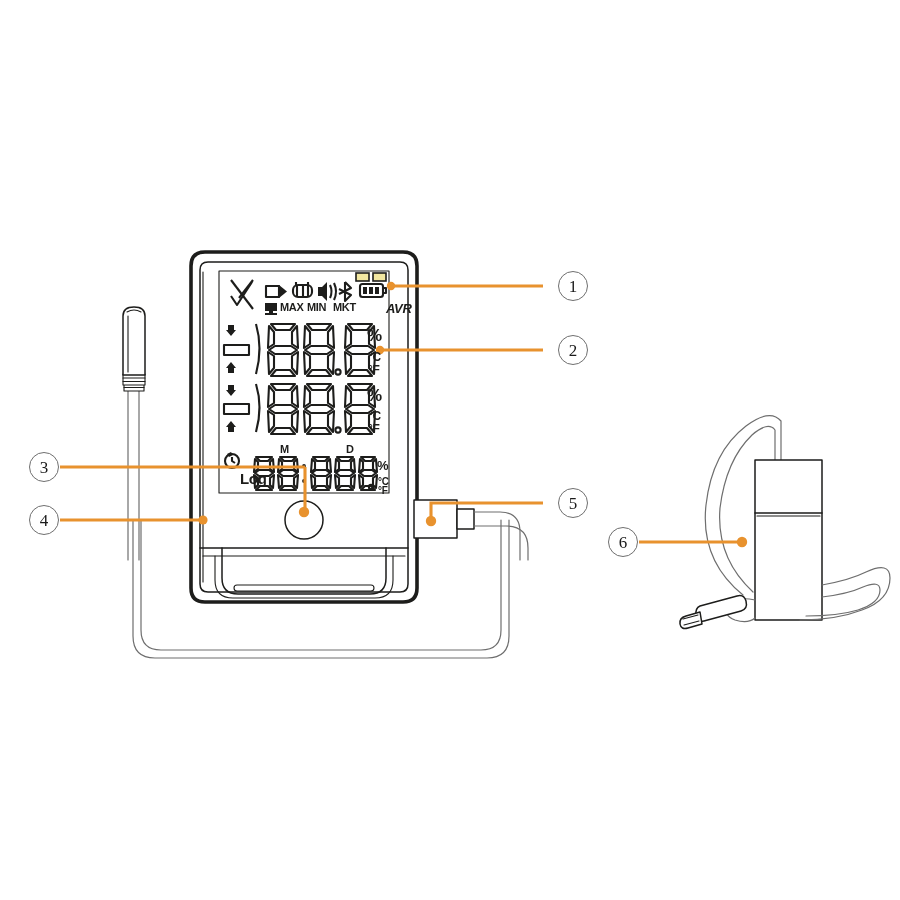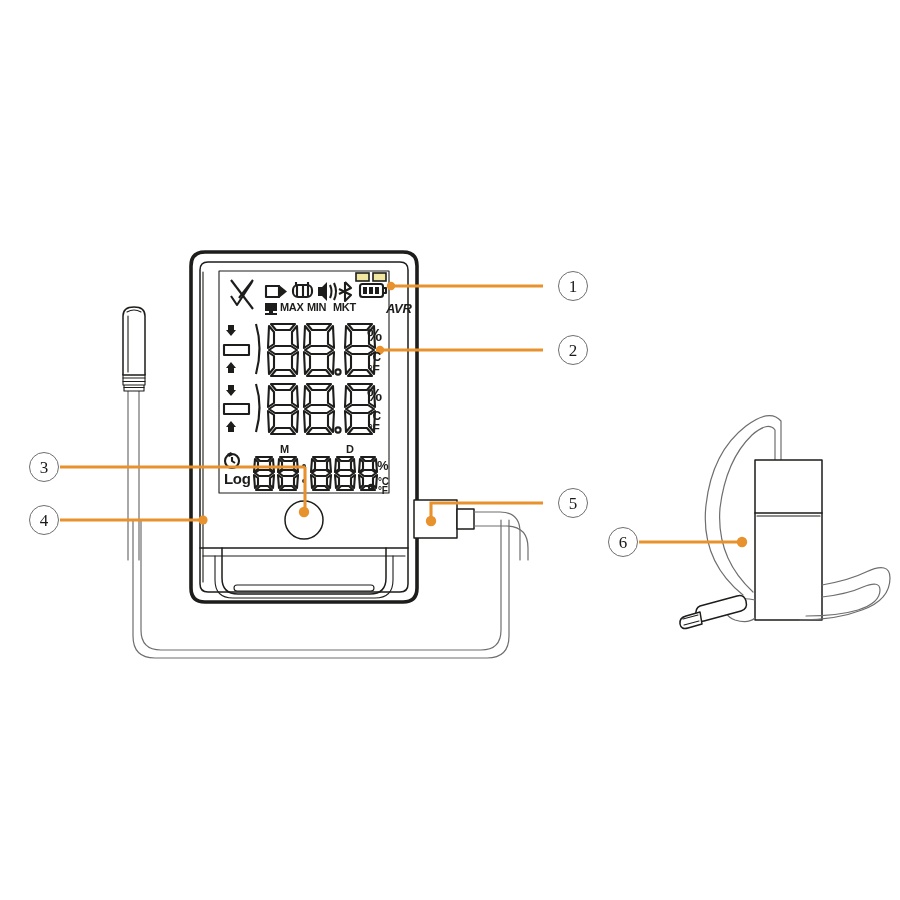--- a/index.html
+++ b/index.html
@@ -367,21 +367,21 @@
   <div class="lcdtxt" style="left:361px;top:301px;font-size:13px;font-style:italic;margin-left:25px;">AVR</div>
 
   <div class="lcdtxt" style="left:367px;top:326px;font-size:17px;">%</div>
   <div class="lcdtxt" style="left:368px;top:352px;font-size:12px;line-height:11px;">°C</div>
   <div class="lcdtxt" style="left:368px;top:365px;font-size:12px;line-height:11px;">°F</div>
 
   <div class="lcdtxt" style="left:367px;top:386px;font-size:17px;">%</div>
   <div class="lcdtxt" style="left:368px;top:411px;font-size:12px;line-height:11px;">°C</div>
   <div class="lcdtxt" style="left:368px;top:424px;font-size:12px;line-height:11px;">°F</div>
 
-  <div class="lcdtxt" style="left:224px;top:470px;font-size:15px;">Log</div>
+  <div class="lcdtxt" style="left:240px;top:470px;font-size:15px;">Log</div>
   <div class="lcdtxt" style="left:280px;top:443px;font-size:11px;">M</div>
   <div class="lcdtxt" style="left:346px;top:443px;font-size:11px;">D</div>
   <div class="lcdtxt" style="left:377px;top:458px;font-size:13px;">%</div>
   <div class="lcdtxt" style="left:378px;top:476px;font-size:10px;">°C</div>
   <div class="lcdtxt" style="left:378px;top:485px;font-size:10px;">°F</div>
 
   <div class="callout" style="left:558px;top:271px;">1</div>
   <div class="callout" style="left:558px;top:335px;">2</div>
   <div class="callout" style="left:29px;top:452px;">3</div>
   <div class="callout" style="left:29px;top:505px;">4</div>

